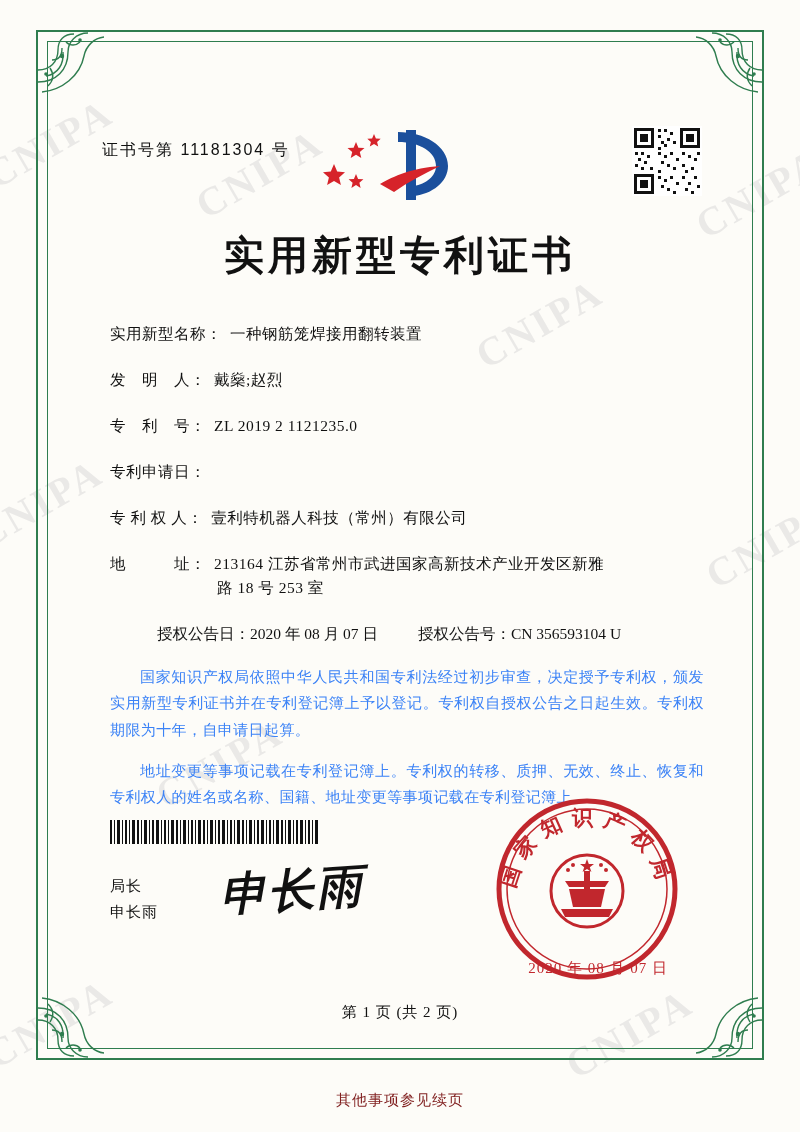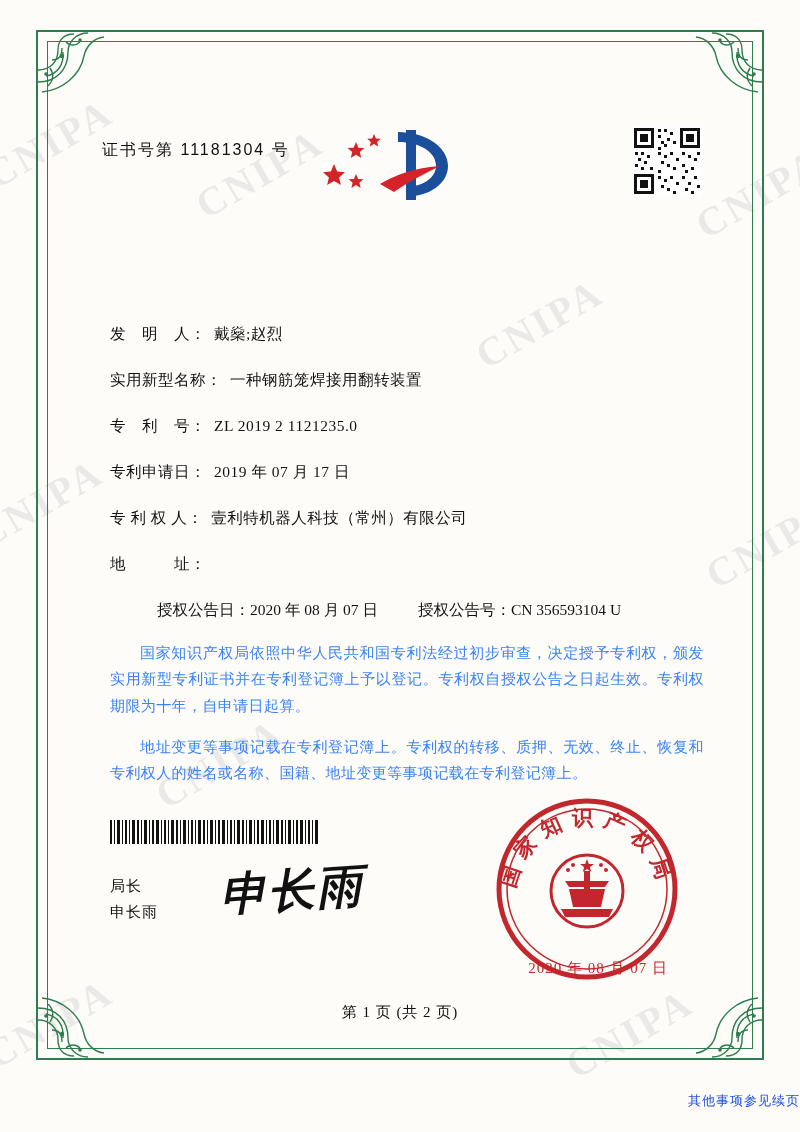--- a/index.html
+++ b/index.html
@@ -217,23 +217,23 @@
     bottom: 14px;
     text-align: center;
     font-size: 15px;
     color: #111;
     letter-spacing: 1px;
   }
   .footnote {
     position: absolute;
     left: 0; right: 0;
     bottom: 22px;
-    text-align: right;
-    font-size: 13px;
-    color: #1d4ed8;
+    text-align: center;
+    font-size: 15px;
+    color: #7f1d1d;
     letter-spacing: 1px;
     z-index: 5;
   }
 </style>
 </head>
 <body>
 
 <div id="watermarks">
   <div class="wm" style="left:-20px; top:120px;">CNIPA</div>
   <div class="wm" style="left:190px; top:150px;">CNIPA</div>
@@ -397,50 +397,54 @@
           <rect x="50" y="50" width="3" height="3"></rect>
           <rect x="56" y="56" width="3" height="3"></rect>
         <rect x="62" y="50" width="3" height="3"></rect>
           <rect x="53" y="62" width="3" height="3"></rect>
           <rect x="65" y="59" width="3" height="3"></rect>
         <rect x="59" y="65" width="3" height="3"></rect>
       </g>
     </svg>
   </div>
 
+  <div class="doc-title">实用新型专利证书</div>
 
   <div class="fields">
+
+    <div class="field">
+      <span class="lbl">实用新型名称：</span>
+      <span class="val">一种钢筋笼焊接用翻转装置</span>
+    </div>
 
     <div class="field">
       <span class="lbl">发　明　人：</span>
       <span class="val">戴燊;赵烈</span>
     </div>
 
     <div class="field">
-      <span class="lbl">实用新型名称：</span>
-      <span class="val">一种钢筋笼焊接用翻转装置</span>
-    </div>
-
-    <div class="field">
       <span class="lbl">专　利　号：</span>
       <span class="val">ZL 2019 2 1121235.0</span>
     </div>
 
     <div class="field">
       <span class="lbl">专利申请日：</span>
-      <span class="val">2019 年 07 月 17 日</span>
     </div>
 
     <div class="field">
       <span class="lbl">专 利 权 人：</span>
       <span class="val">壹利特机器人科技（常州）有限公司</span>
     </div>
 
     <div class="field">
       <span class="lbl">地　　　址：</span>
+      <span class="val">
+        <span>213164 江苏省常州市武进国家高新技术产业开发区新雅</span>
+        <span class="l2">路 18 号 253 室</span>
+      </span>
     </div>
 
     <div class="field grant">
       <span class="g1">
         <span>授权公告日：</span><span>2020 年 08 月 07 日</span>
       </span>
       <span class="g2">
         <span>授权公告号：</span><span>CN 356593104 U</span>
       </span>
     </div>

